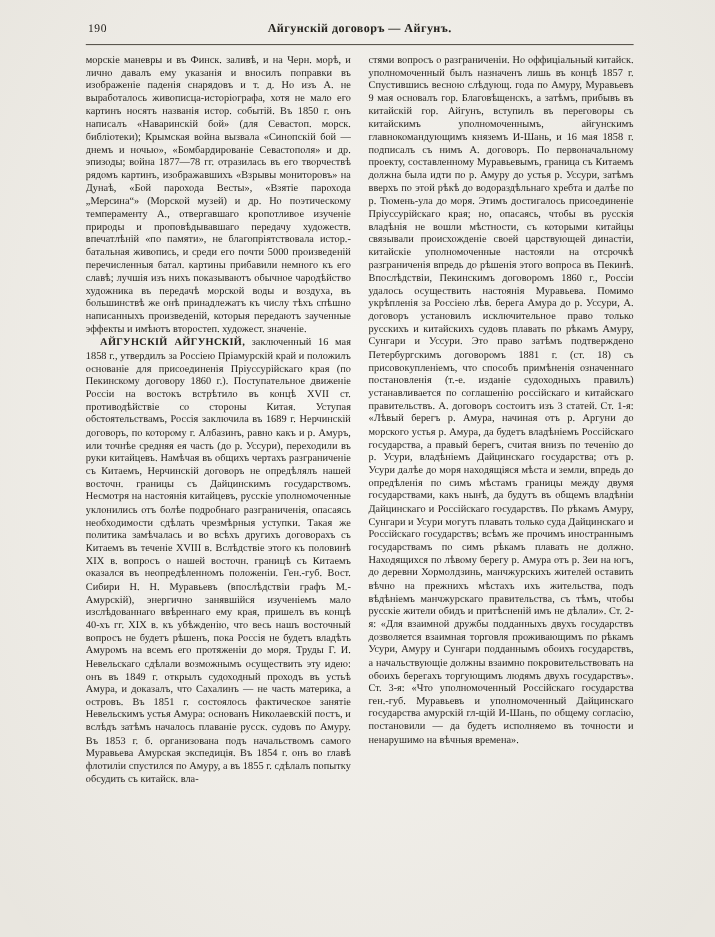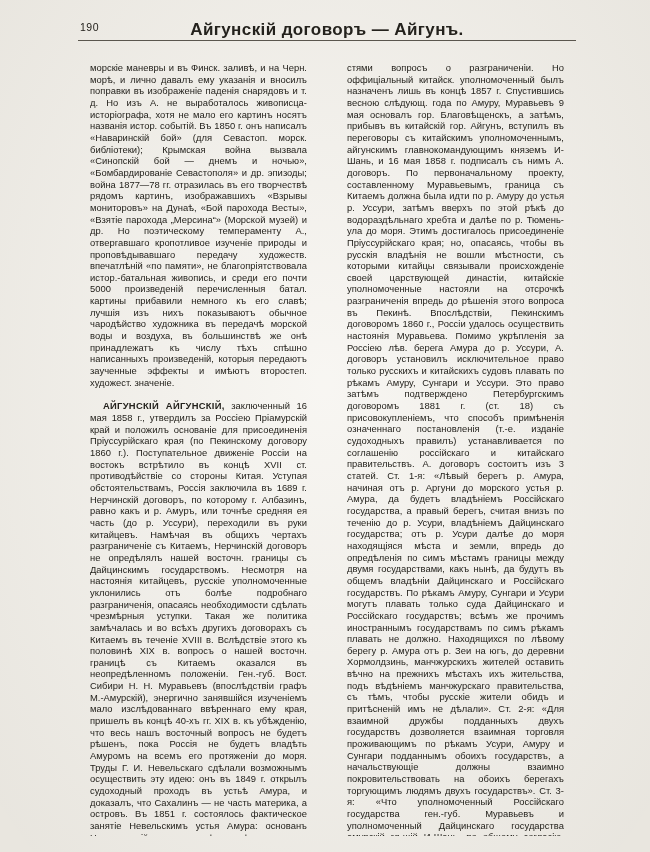--- a/index.html
+++ b/index.html
@@ -9,40 +9,40 @@
   }
   .page {
     position: relative;
     width: 650px;
     height: 852px;
     box-sizing: border-box;
     background:
       radial-gradient(ellipse at 50% 45%, rgba(255,255,255,0.45), rgba(0,0,0,0.04) 95%),
       #f2efe8;
     color: #24221d;
-    font-family: Liberation Sans, sans-serif;
+    font-family: Liberation Serif, serif;
     padding: 20px 74px 16px 78px;
     overflow: hidden;
   }
   .header-row {
     position: relative;
     height: 16px;
   }
   .page-number {
     position: absolute;
     left: 2px;
     top: 1px;
     font-size: 10.5px;
     letter-spacing: 0.5px;
   }
   .running-title {
     display: block;
     text-align: center;
     font-weight: bold;
-    font-size: 17px;
+    font-size: 11px;
     letter-spacing: 0.4px;
   }
   .header-rule {
     border: none;
     border-top: 1px solid #5a564e;
     margin: 4px 0 9px 0;
   }
   .columns {
     display: flex;
     gap: 16px;
@@ -50,21 +50,21 @@
     overflow: hidden;
   }
   .col {
     width: 241px;
     font-size: 9.4px;
     line-height: 11.65px;
     text-align: justify;
     letter-spacing: 0.02px;
   }
   .col p {
-    margin: 12px;
+    margin: 0;
     padding: 0;
   }
   p.continuation {
     text-indent: 0;
   }
   p.entry {
     text-indent: 13px;
     margin-top: 1px;
   }
   .entry-term {

